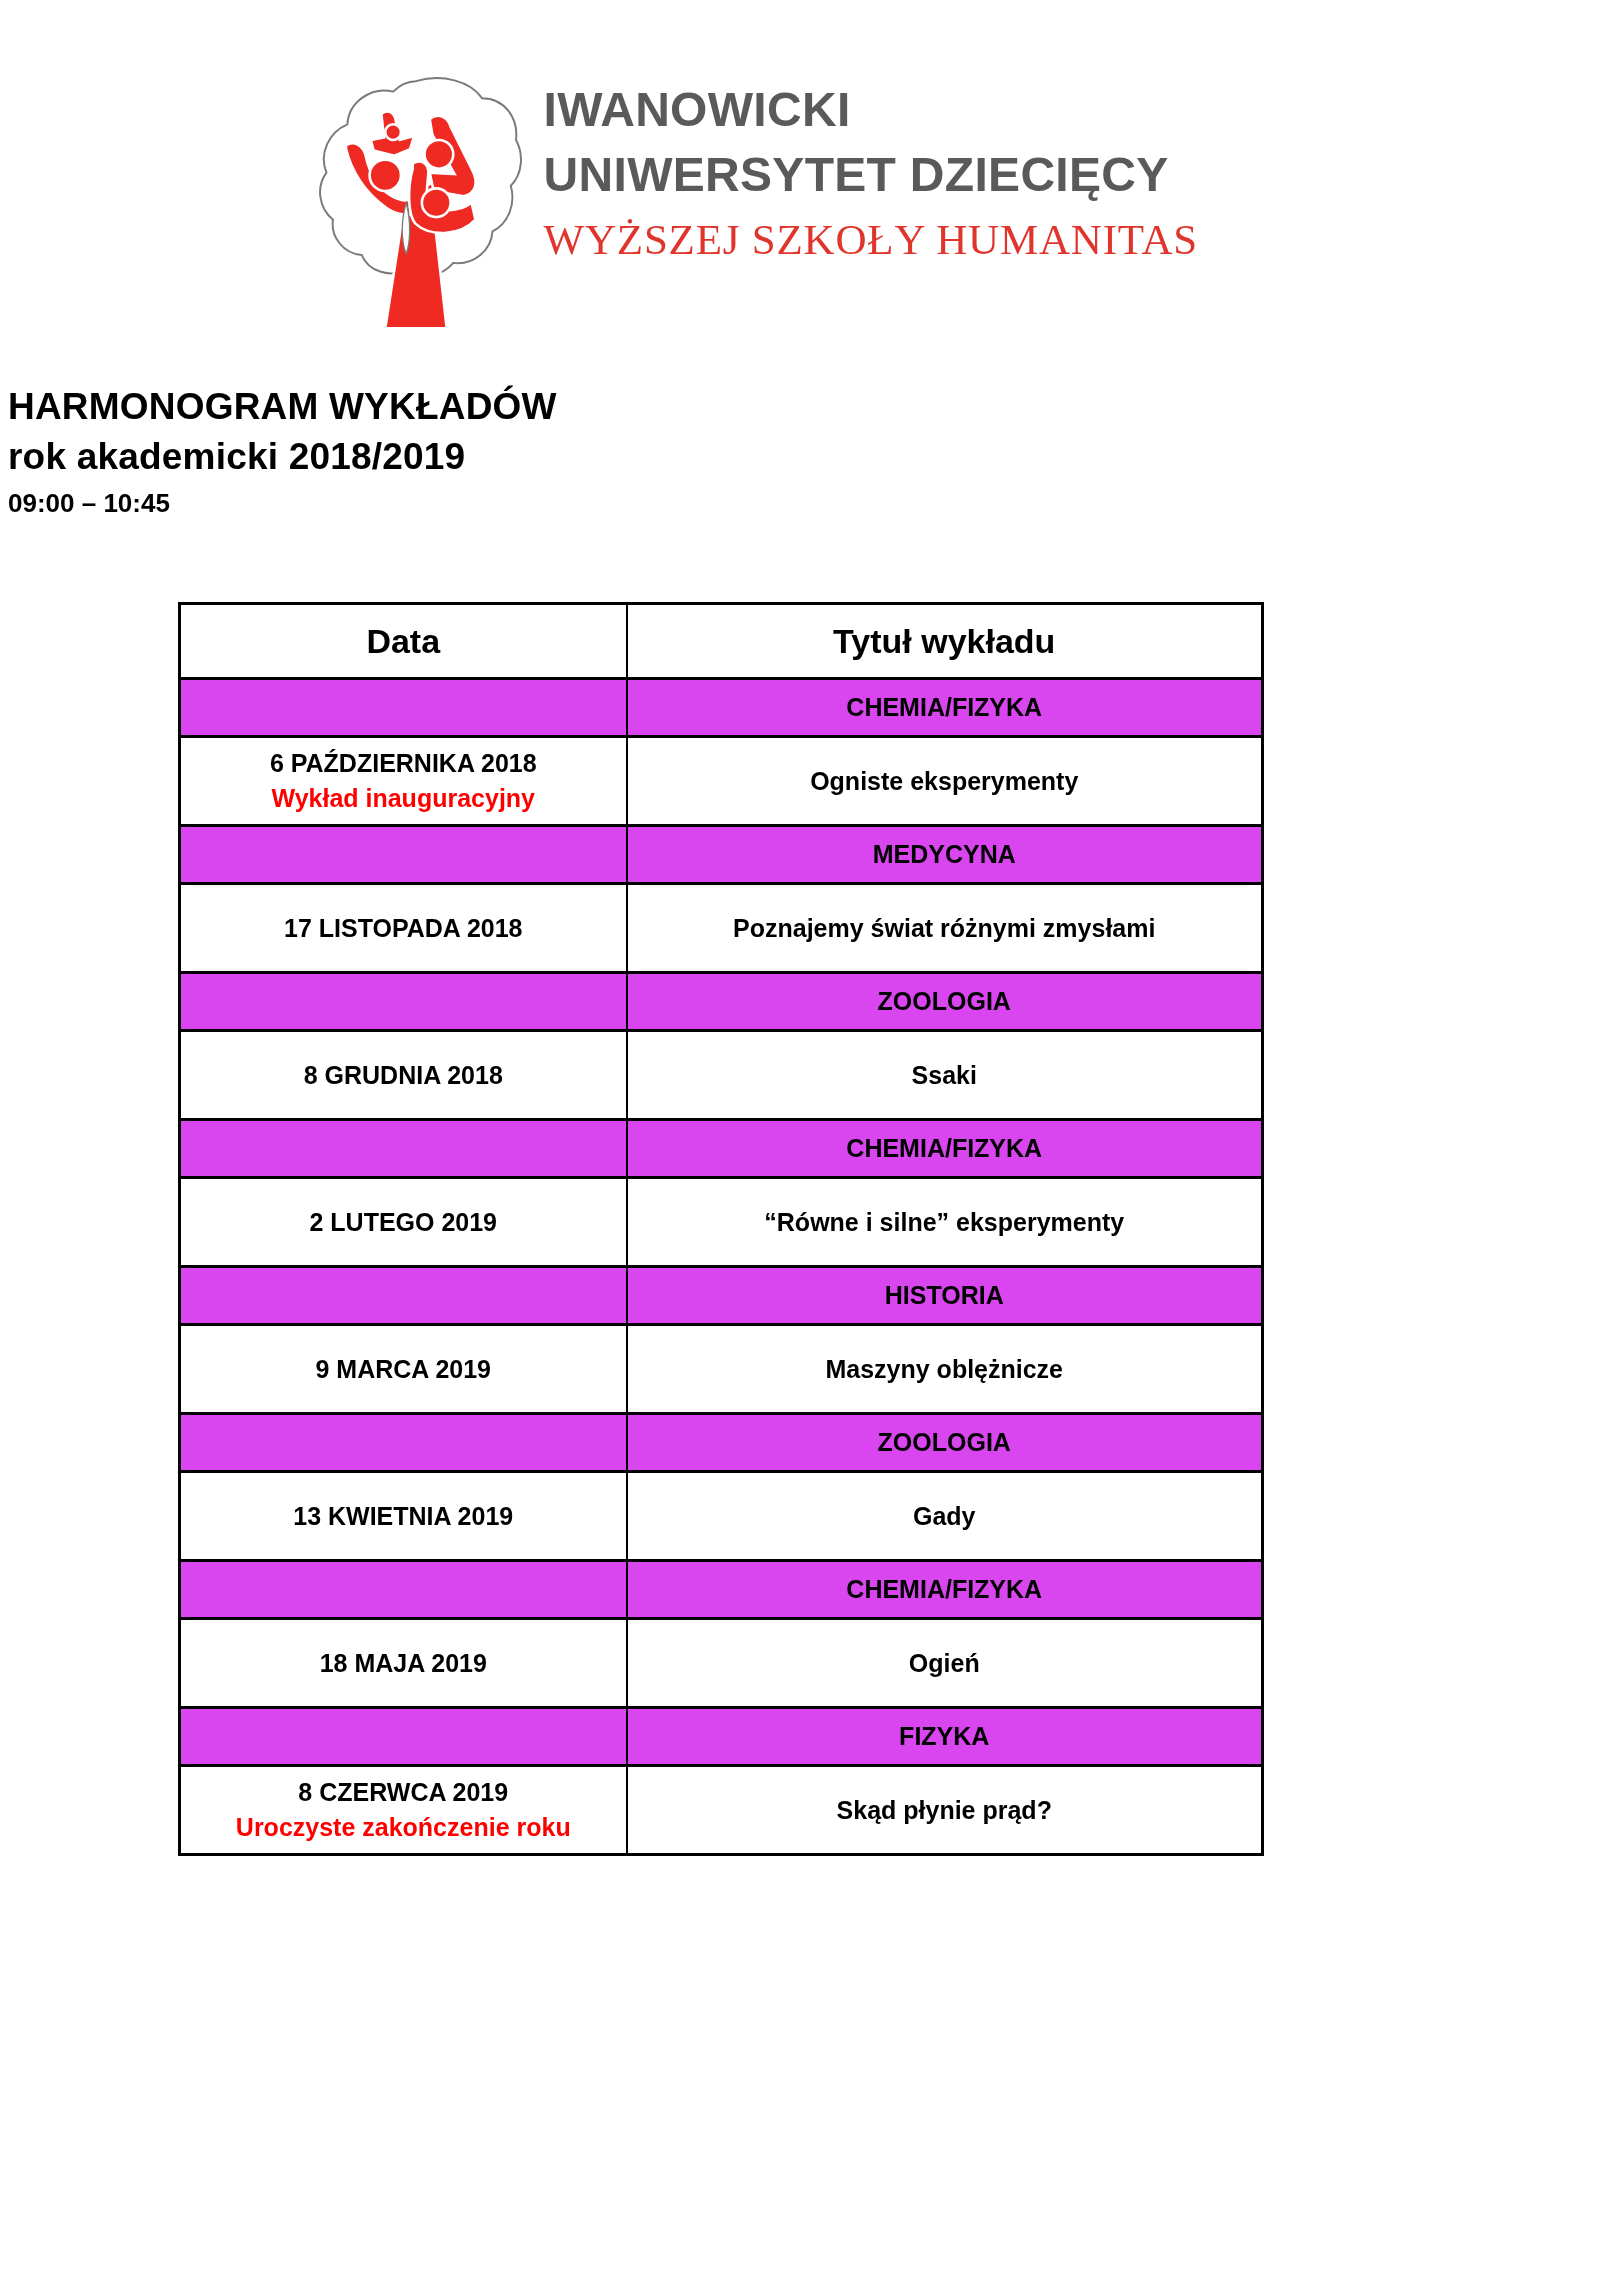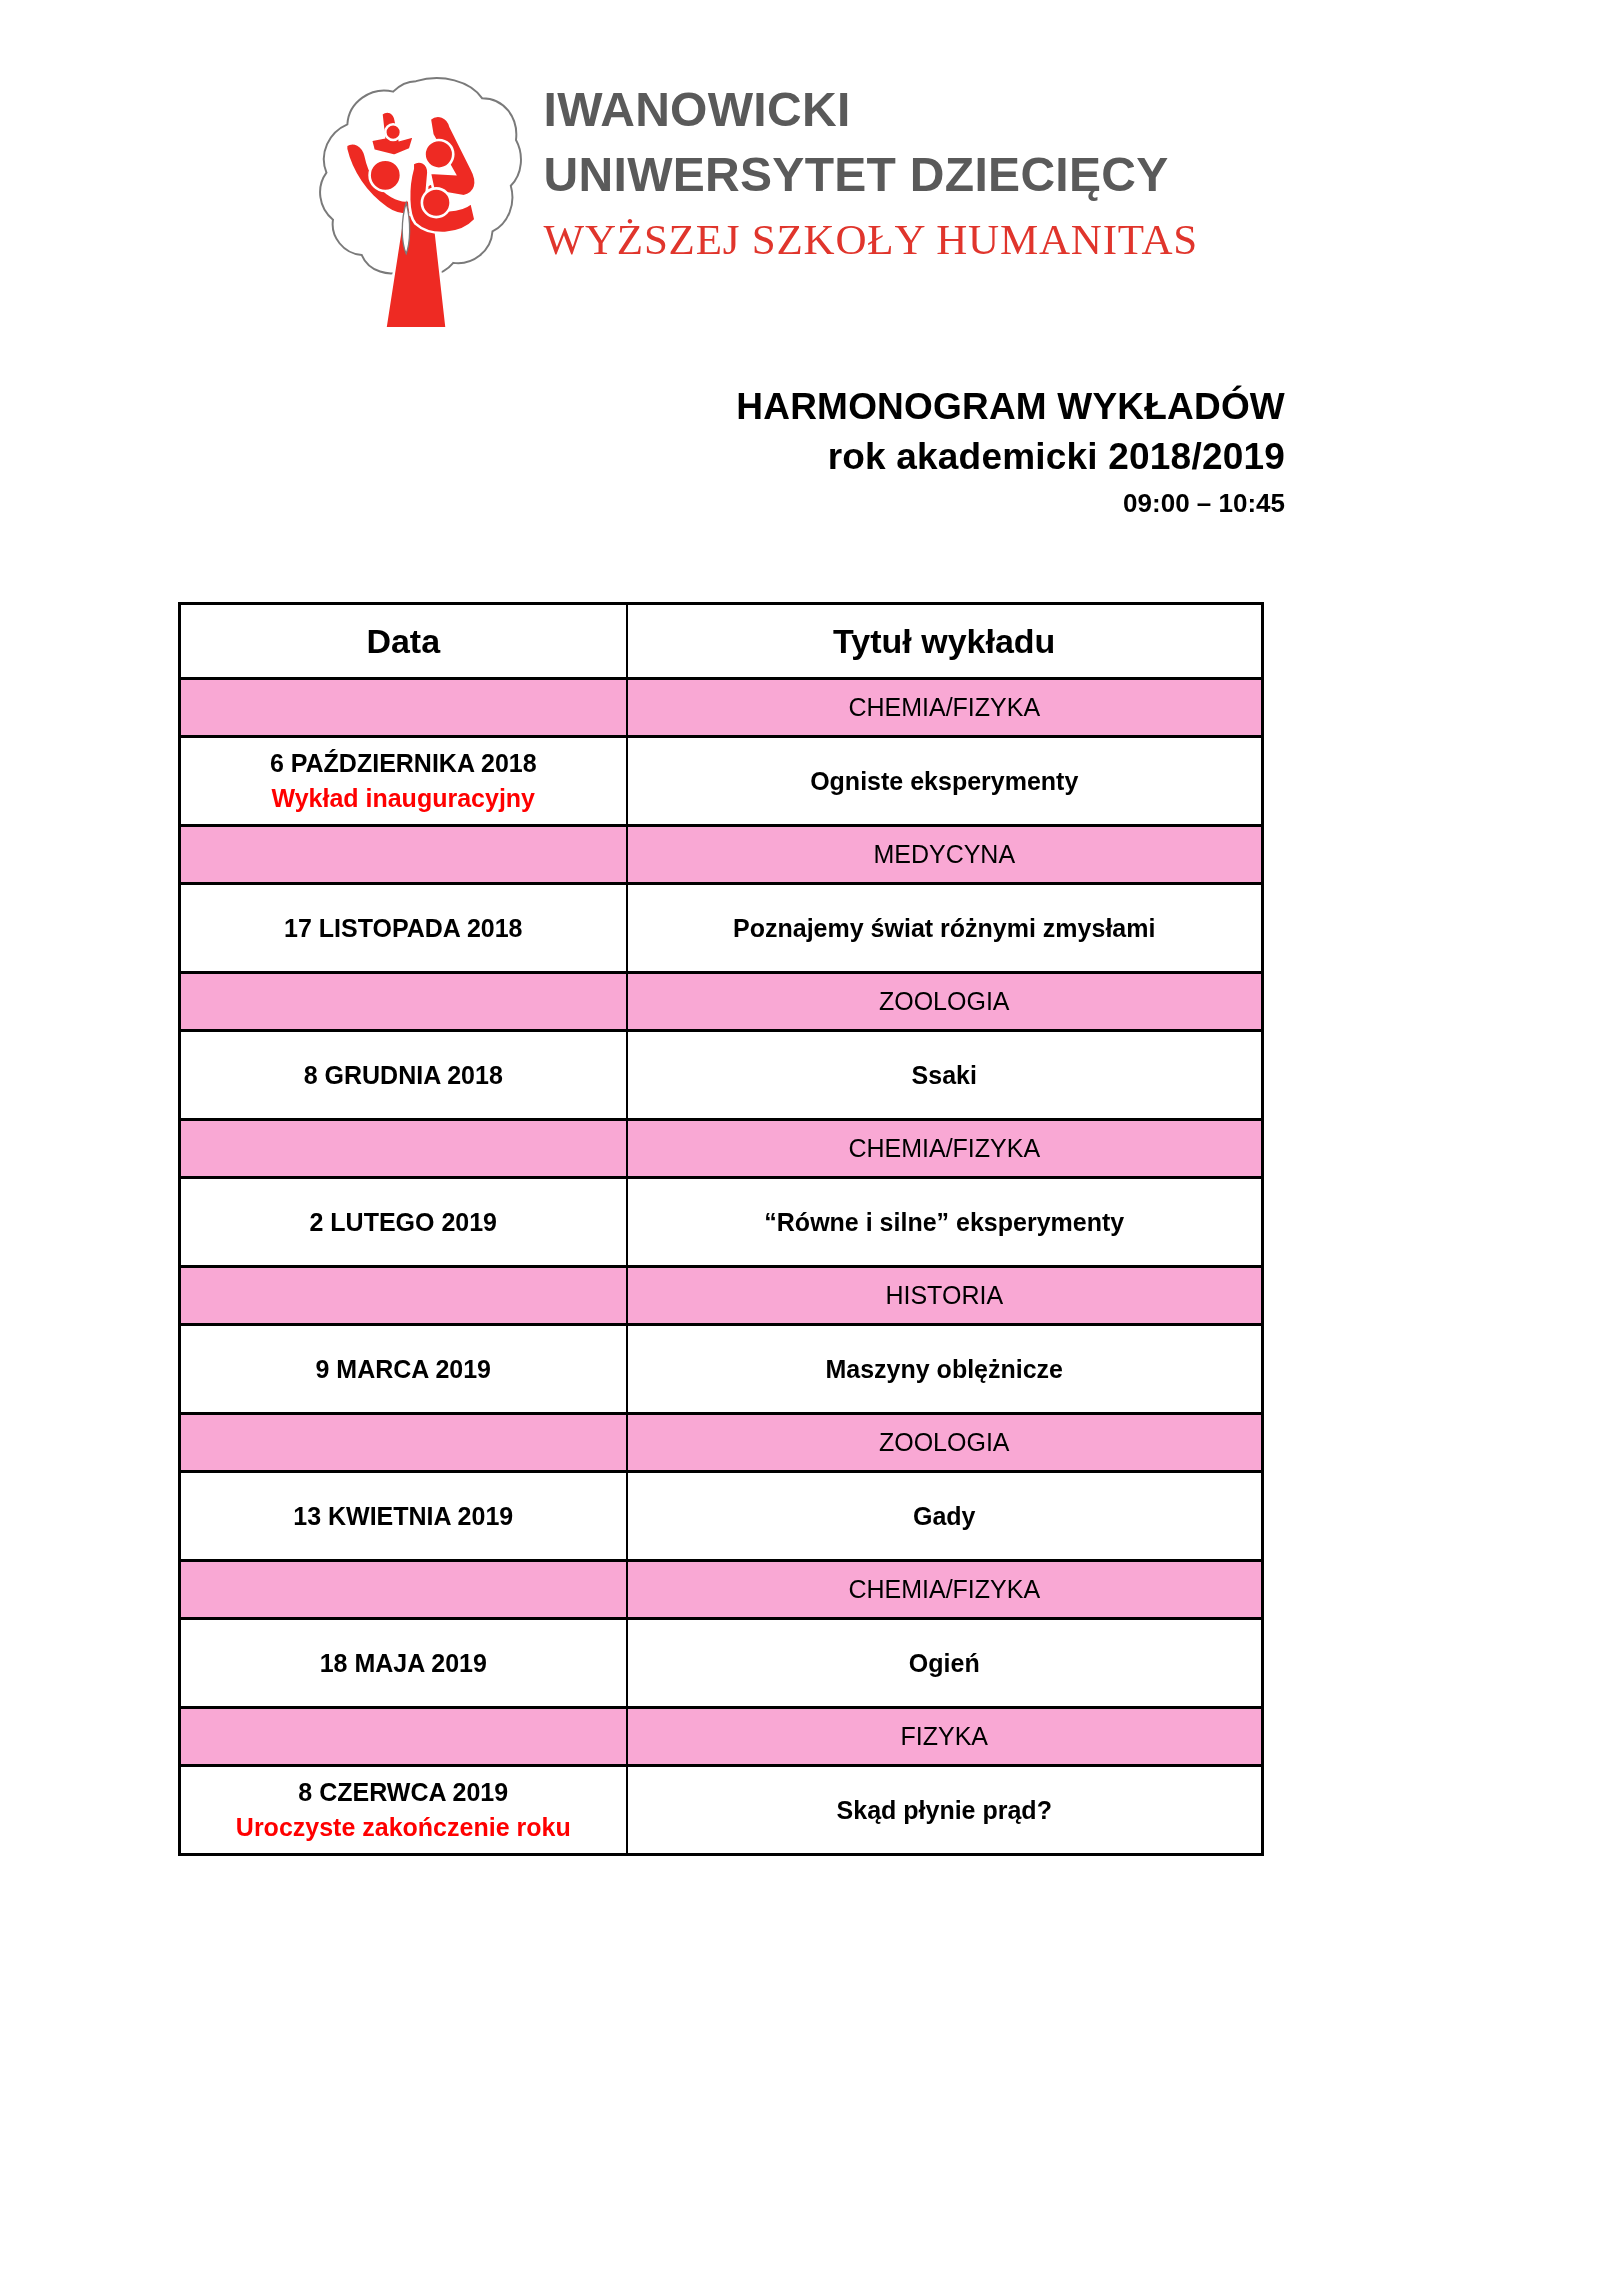--- a/index.html
+++ b/index.html
@@ -72,24 +72,24 @@
     color: #e0352c;
     font-size: 43px;
     line-height: 1.05;
     letter-spacing: 0.8px;
     white-space: nowrap;
   }
 
   
   .doc-title {
     position: absolute;
-    left: 1px;
+    left: 8px;
     top: 385px;
     width: 1284px;
-    text-align: right;
+    text-align: left;
   }
   .doc-title .t1 {
     font-size: 37px;
     font-weight: bold;
     line-height: 1.18;
     letter-spacing: 0.2px;
   }
   .doc-title .t2 {
     font-size: 37px;
     font-weight: bold;
@@ -137,24 +137,24 @@
     height: 72px;
     font-size: 34px;
     font-weight: bold;
     background: #ffffff;
   }
   
   table.schedule td.cell-date { border-left: none; border-right: 2px solid #000000; }
   table.schedule td.cell-title { border-left: none; border-right: none; }
 
   tr.subject-row td {
-    background: #f9a8d4;
+    background: #d946ef;
     height: 55px;
     font-size: 25px;
-    font-weight: normal;
+    font-weight: bold;
   }
   tr.lecture-row td {
     background: #ffffff;
     height: 86px;
     font-size: 25px;
     font-weight: bold;
   }
   tr.lecture-row td.cell-date .date-main {
     display: block;
     line-height: 1.3;

